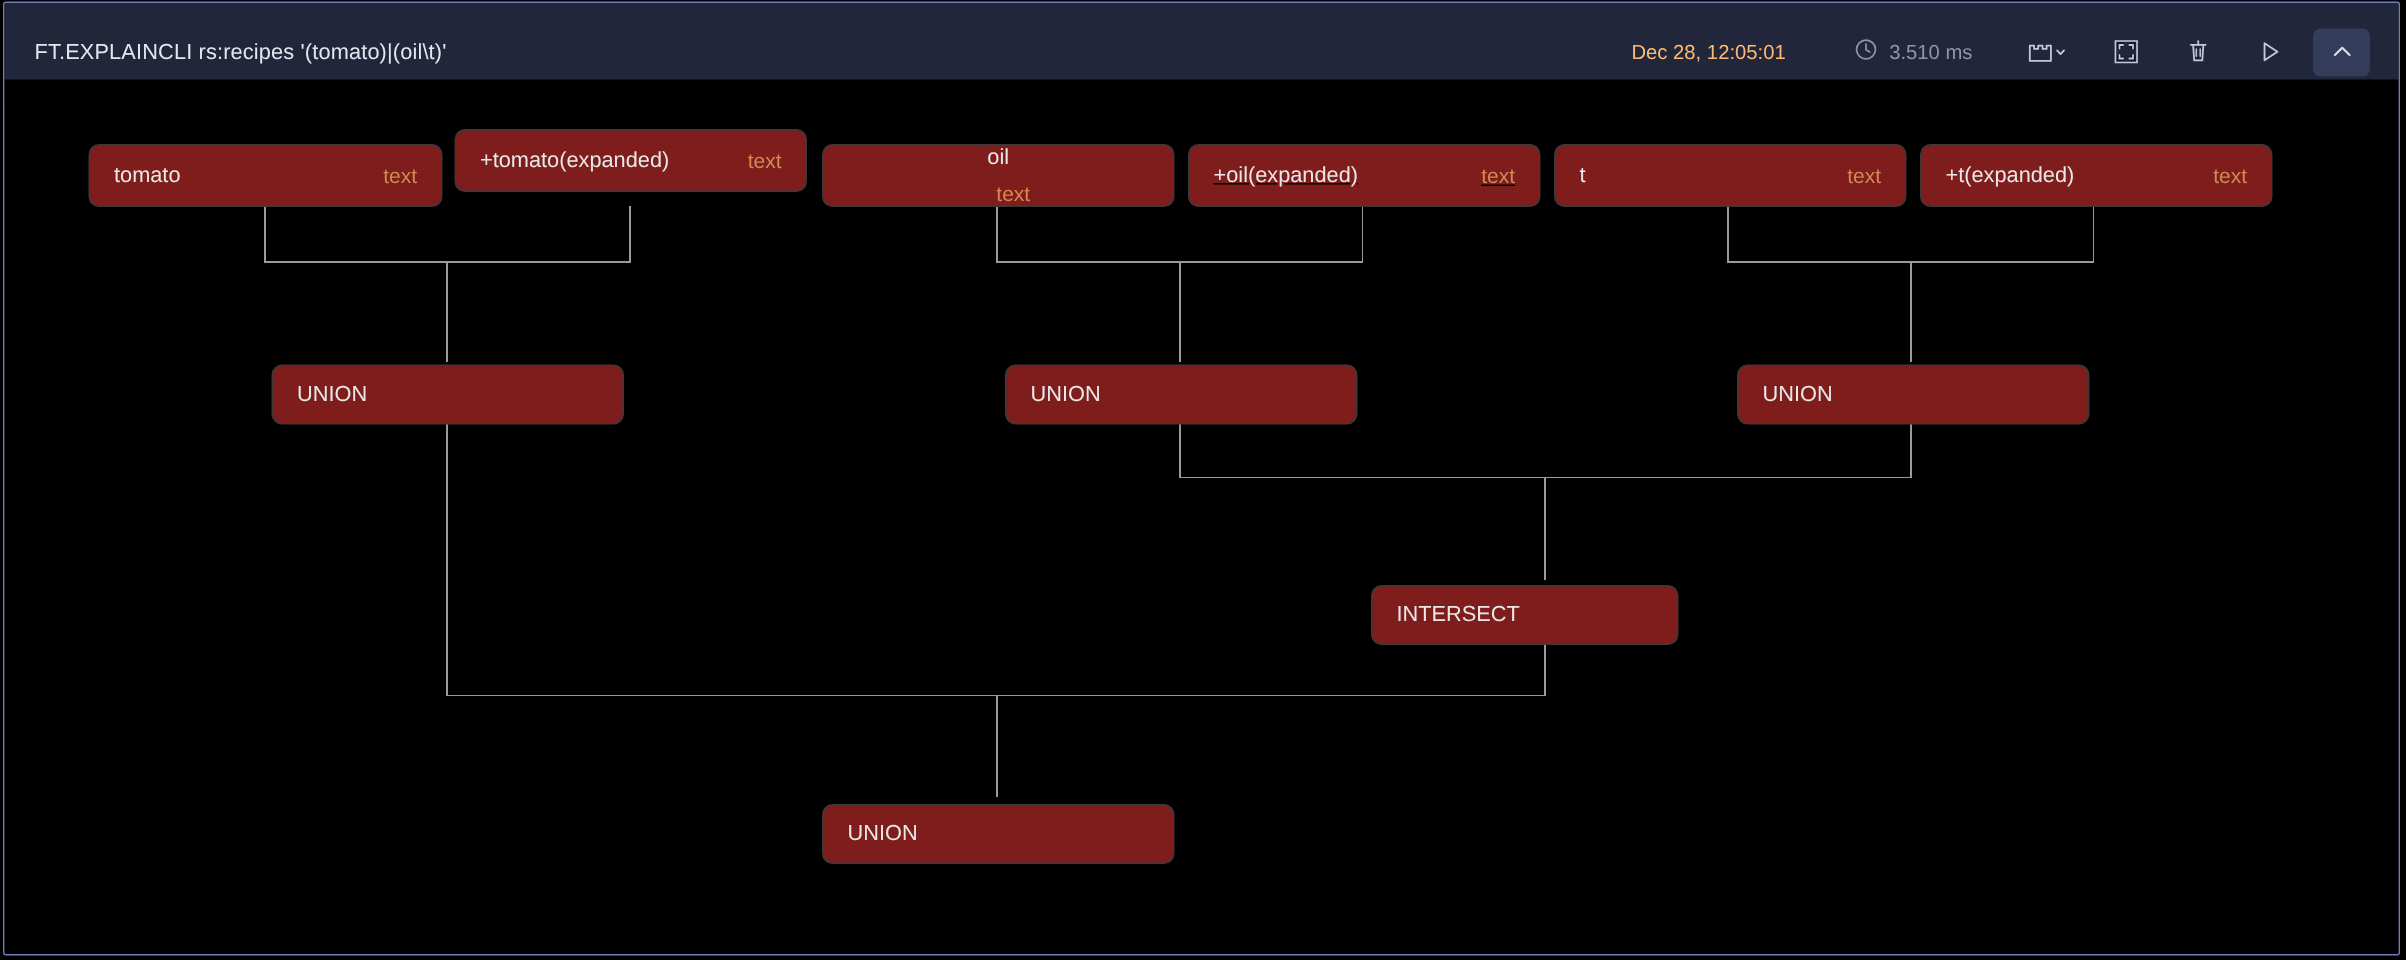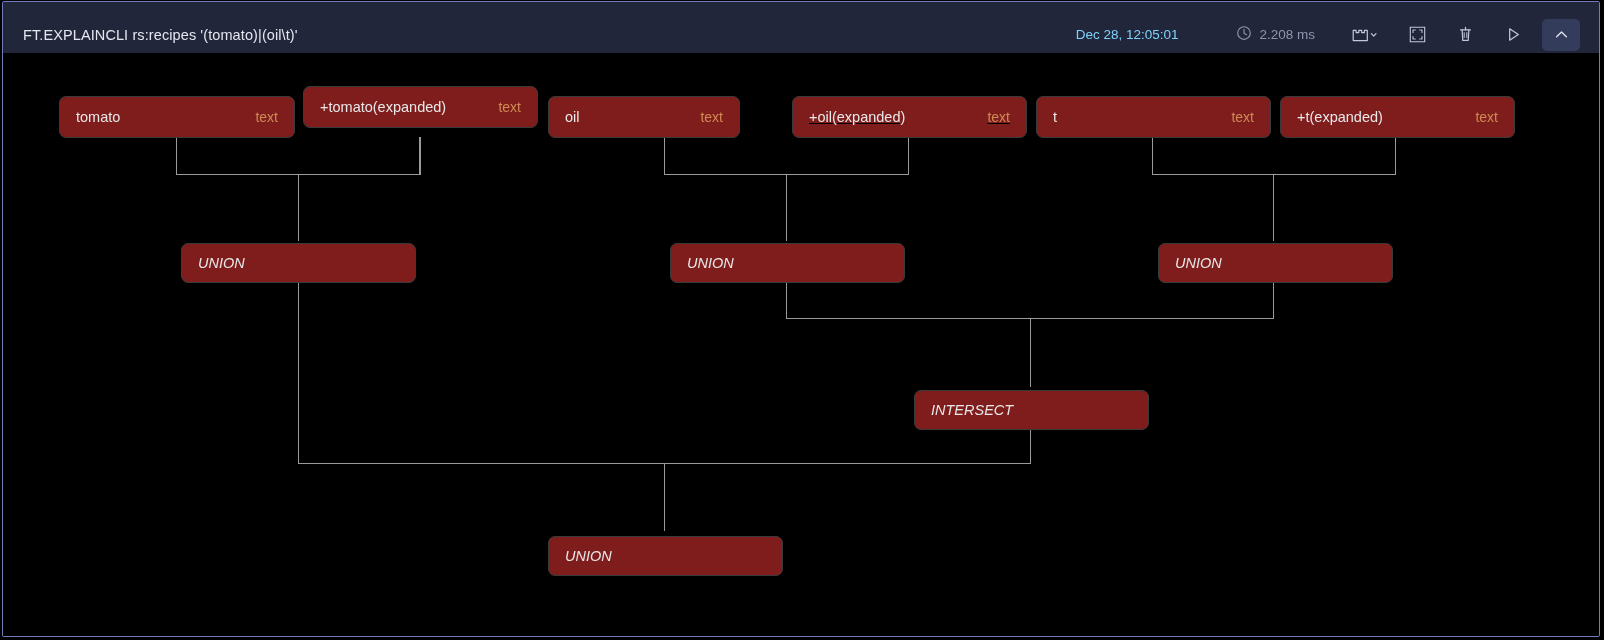--- a/index.html
+++ b/index.html
@@ -45,23 +45,23 @@
   .header-title {
     color: #e4e6ef;
     font-size: 14.5px;
     letter-spacing: 0.1px;
     white-space: nowrap;
     flex: 0 0 auto;
   }
   .header-spacer { flex: 1 1 auto; }
 
   .header-time {
-    color: #7dd3fc;
+    color: #fdba74;
     font-size: 13.5px;
-    margin-right: 58px;
+    margin-right: 46px;
     white-space: nowrap;
   }
 
   .header-tools {
     display: flex;
     align-items: center;
     gap: 0px;
   }
   .dur {
     display: flex;
@@ -117,21 +117,20 @@
     cursor: pointer;
   }
   .node.leaf {
     height: 42px;
     padding: 0 16px;
     justify-content: space-between;
   }
   .node.op {
     height: 40px;
     padding: 16px 16px;
-    font-style: italic;
   }
   .node-label {
     color: #e8e8e8;
     font-size: 14.5px;
     white-space: nowrap;
   }
   .node-type {
     color: #d08a54;
     font-size: 14px;
     white-space: nowrap;
@@ -152,21 +151,21 @@
 
     <div class="header-tools">
 
       <div class="dur">
         <span>
           <svg width="16" height="16" viewBox="0 0 16 16" fill="none" stroke="#8f95ad" stroke-width="1.15">
             <circle cx="8" cy="8" r="6.3"></circle>
             <path d="M8 4.4V8.2L10.5 9.7" stroke-linecap="round"></path>
           </svg>
         </span>
-        <span>2.208 ms</span>
+        <span>3.510 ms</span>
       </div>
 
       <div class="tool-btn wide">
         <svg width="30" height="20" viewBox="0 0 30 20" fill="none" stroke="#c3c8dc" stroke-width="1.2" stroke-linejoin="round">
           <path d="M3.2 15.6V5.4h2.9V7.6h2.7V5.4h2.9v2.2h2.7V5.4h2.9v10.2z"></path>
           <path d="M21.4 8.6l2.3 2.5 2.3-2.5" stroke-linecap="round"></path>
         </svg>
       </div>
 
       <div class="tool-btn">
@@ -222,21 +221,21 @@
 
     <div id="nodes">
         <div class="node leaf" style="left: 56px; top: 43px; width: 236px;">
           <span class="node-label">tomato</span>
           <span class="node-type">text</span>
         </div>
         <div class="node leaf" style="left: 300px; top: 33px; width: 235px;">
           <span class="node-label">+tomato(expanded)</span>
           <span class="node-type">text</span>
         </div>
-        <div class="node leaf" style="left: 545px; top: 43px; width: 192px;">
+        <div class="node leaf" style="left: 545px; top: 43px; width: 235px; flex-direction: column;">
           <span class="node-label">oil</span>
           <span class="node-type">text</span>
         </div>
         <div class="node leaf" style="left: 789px; top: 43px; width: 235px; text-decoration: underline;">
           <span class="node-label">+oil(expanded)</span>
           <span class="node-type">text</span>
         </div>
         <div class="node leaf" style="left: 1033px; top: 43px; width: 235px;">
           <span class="node-label">t</span>
           <span class="node-type">text</span>
@@ -247,21 +246,21 @@
         </div>
         <div class="node op" style="left: 178px; top: 190px; width: 235px;">
           <span class="node-label">UNION</span>
         </div>
         <div class="node op" style="left: 667px; top: 190px; width: 235px;">
           <span class="node-label">UNION</span>
         </div>
         <div class="node op" style="left: 1155px; top: 190px; width: 235px;">
           <span class="node-label">UNION</span>
         </div>
-        <div class="node op" style="left: 911px; top: 337px; width: 235px;">
+        <div class="node op" style="left: 911px; top: 337px; width: 205px;">
           <span class="node-label">INTERSECT</span>
         </div>
         <div class="node op" style="left: 545px; top: 483px; width: 235px;">
           <span class="node-label">UNION</span>
         </div>
       </div>
 
   </div>
 </div>
 

